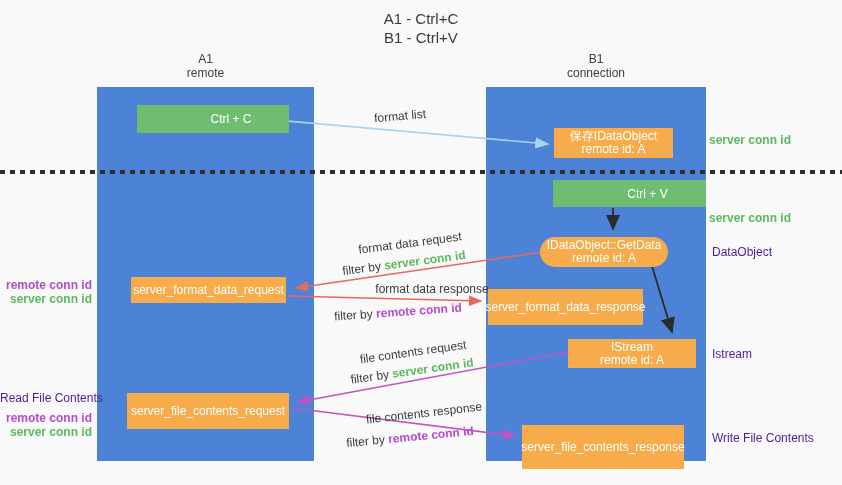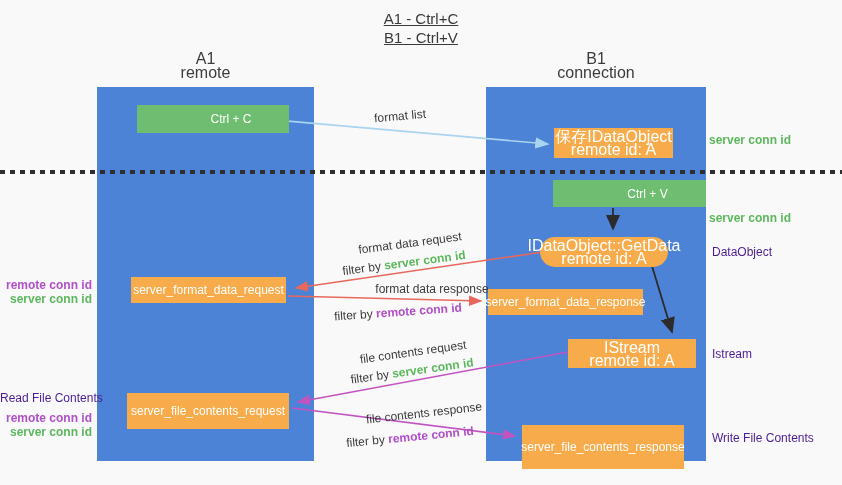--- a/index.html
+++ b/index.html
@@ -1,33 +1,33 @@
 <!DOCTYPE html>
 <html><head>
 <meta charset="utf-8">
 <style>
   html,body{margin:0;padding:0;}
   body{font-family:"Liberation Sans","DejaVu Sans",sans-serif;background:#f9f9f9;}
   #canvas{position:relative;width:842px;height:485px;background:#f9f9f9;overflow:hidden;}
 
   .title-block{position:absolute;top:9px;left:0;width:842px;text-align:center;
     font-size:15px;line-height:19px;color:#3a3a3a;}
-  .title-block .tl{display:block;text-decoration:underline;}
+  .title-block .tl{display:block;}
 
-  .col-header{position:absolute;text-align:center;font-size:16px;line-height:14px;color:#3c3c3c;}
+  .col-header{position:absolute;text-align:center;font-size:12px;line-height:14px;color:#3c3c3c;}
   .col{position:absolute;background:#4d83d6;}
 
   .dotted-line{position:absolute;left:0;top:170px;width:842px;height:4px;
     background:repeating-linear-gradient(90deg,#2e2e2e 0 5px,transparent 5px 10px);}
 
   .box{position:absolute;display:flex;flex-direction:column;align-items:center;
     justify-content:center;color:#ffffff;text-align:center;}
   .gbox{background:#6fbd70;font-size:12px;padding-left:36px;}
   .obox{background:#f8ab4a;font-size:12px;}
-  .obox.two{font-size:16px;line-height:13px;}
+  .obox.two{font-size:12px;line-height:13px;}
 
   .rot-label{position:absolute;white-space:nowrap;font-size:12px;color:#3c3c3c;}
   .side-label{position:absolute;white-space:nowrap;font-size:12px;color:#4c1d95;}
   .green-t{color:#5cb85c;font-weight:bold;}
   .purple-t{color:#b14fc9;font-weight:bold;}
   .right-align{text-align:right;}
 
   svg.overlay{position:absolute;left:0;top:0;pointer-events:none;}
 </style>
 </head>
@@ -93,21 +93,21 @@
 
   <div class="box obox two" style="left:540px;top:237px;width:128px;height:30px;border-radius:15px;">
     <span>IDataObject::GetData</span>
     <span>remote id: A</span>
   </div>
 
   <div class="box obox" style="left:131px;top:277px;width:155px;height:26px;">
     <span>server_format_data_request</span>
   </div>
 
-  <div class="box obox" style="left:488px;top:289px;width:155px;height:26px;">
+  <div class="box obox" style="left:488px;top:289px;width:155px;height:36px;">
     <span>server_format_data_response</span>
   </div>
 
   <div class="box obox two" style="left:568px;top:339px;width:128px;height:29px;">
     <span>IStream</span>
     <span>remote id: A</span>
   </div>
 
   <div class="box obox" style="left:127px;top:393px;width:162px;height:36px;">
     <span>server_file_contents_request</span>

